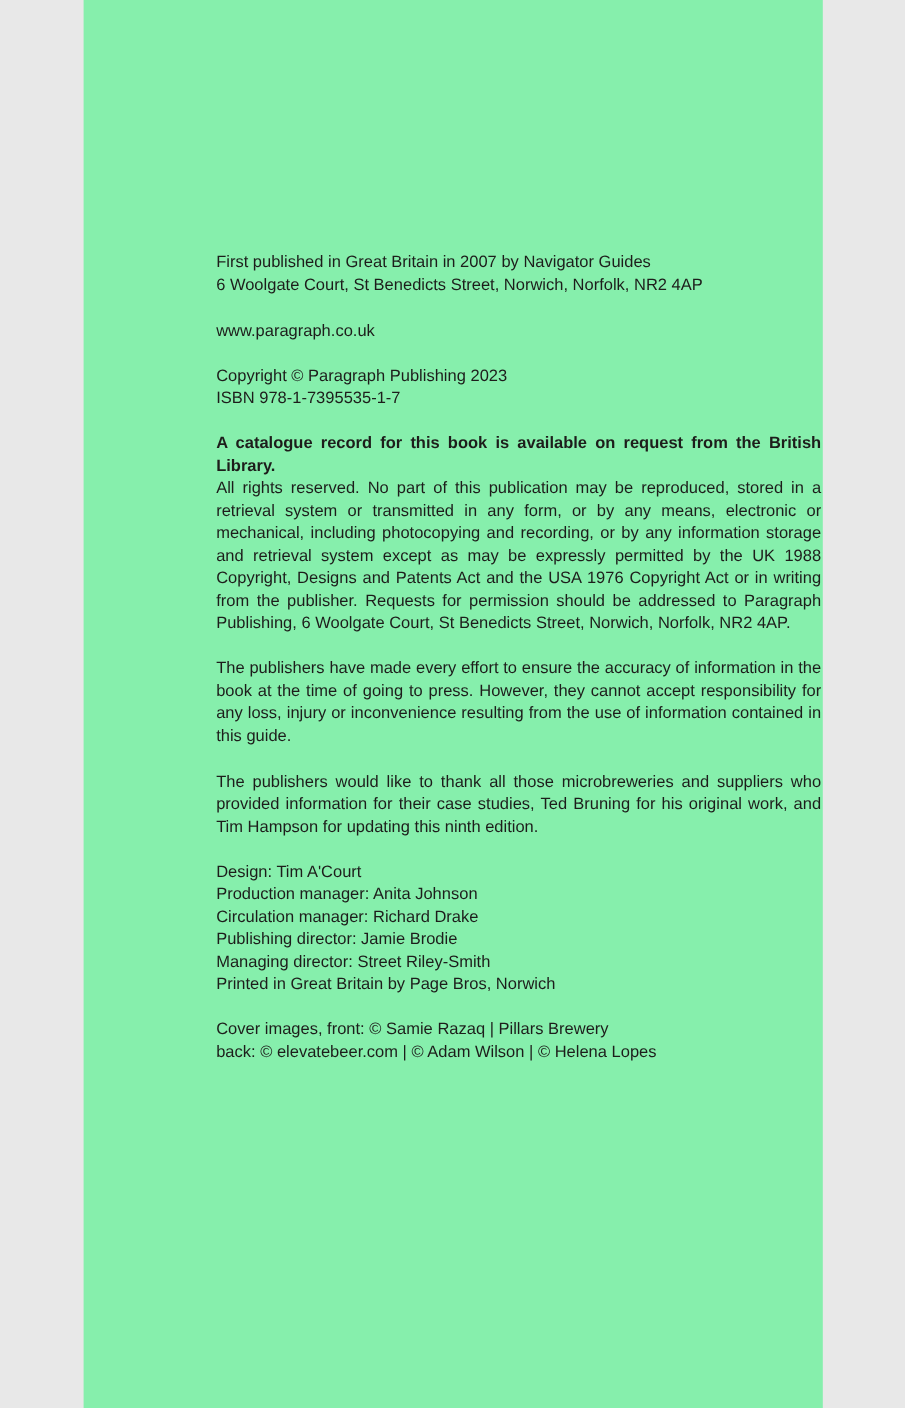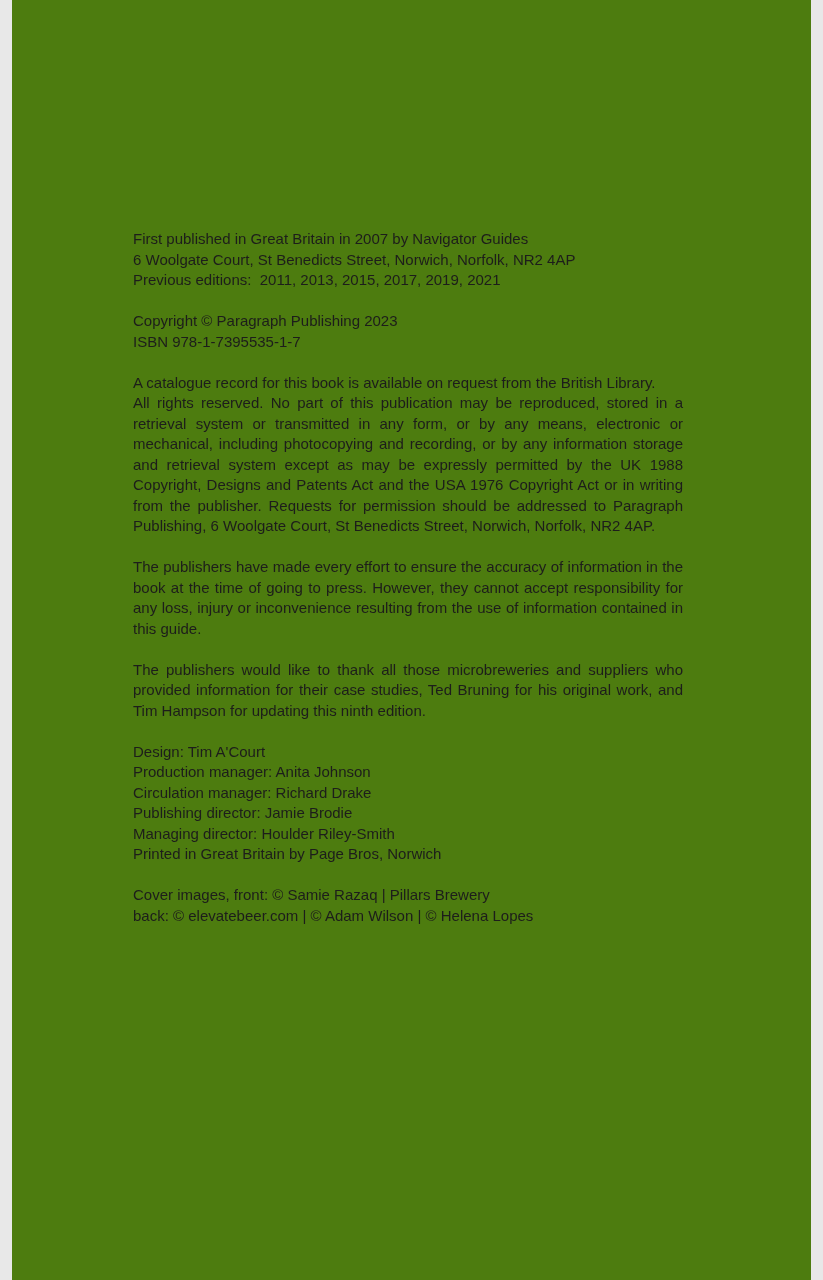--- a/index.html
+++ b/index.html
@@ -1,61 +1,63 @@
 <!DOCTYPE html>
 <html><head>
 <meta charset="utf-8">
 <style>
   * { margin: 0; padding: 0; box-sizing: border-box; }
   html, body { background: #e8e8e8; }
   body { font-family: "Liberation Sans", sans-serif; }
 
   .page {
     position: relative;
-    width: 799px;
+    width: 672px;
     height: 1280px;
     margin: 0 auto;
-    background: #4d7c0f;
+    background: #86efac;
     color: #1d1d1b;
     overflow: hidden;
   }
 
   .content {
     position: absolute;
     left: 121px;
     top: 229px;
     width: 550px;
     font-size: 15px;
     line-height: 20.5px;
   }
 
   .block { margin-bottom: 20.5px; }
   .block:last-child { margin-bottom: 18px; }
 
   .line { white-space: pre-wrap; }
 
-  .bold { font-weight: normal; }
+  .bold { font-weight: bold; }
 
   .justified {
     text-align: justify;
     text-justify: inter-word;
   }
 </style>
 </head>
 <body>
 
 <div class="page">
   <div class="content">
 
     <div class="block">
       <div class="line">First published in Great Britain in 2007 by Navigator Guides</div>
       <div class="line">6 Woolgate Court, St Benedicts Street, Norwich, Norfolk, NR2 4AP</div>
-      <div class="line">Previous editions:  2011, 2013, 2015, 2017, 2019, 2021</div>
     </div>
 
+    <div class="block">
+      <div class="line">www.paragraph.co.uk</div>
+    </div>
 
     <div class="block">
       <div class="line">Copyright © Paragraph Publishing 2023</div>
       <div class="line">ISBN 978-1-7395535-1-7</div>
     </div>
 
     <div class="block">
       <div class="bold justified">A catalogue record for this book is available on request from the British Library.</div>
       <div class="justified">All rights reserved. No part of this publication may be reproduced, stored in a retrieval system or transmitted in any form, or by any means, electronic or mechanical, including photocopying and recording, or by any information storage and retrieval system except as may be expressly permitted by the UK 1988 Copyright, Designs and Patents Act and the USA 1976 Copyright Act or in writing from the publisher. Requests for permission should be addressed to Paragraph Publishing, 6 Woolgate Court, St Benedicts Street, Norwich, Norfolk, NR2 4AP.</div>
     </div>
@@ -64,21 +66,21 @@
 
     <div class="block">
       <div class="justified">The publishers would like to thank all those microbreweries and suppliers who provided information for their case studies, Ted Bruning for his original work, and Tim Hampson for updating this ninth edition.</div>
     </div>
 
     <div class="block">
       <div class="line">Design: Tim A'Court</div>
       <div class="line">Production manager: Anita Johnson</div>
       <div class="line">Circulation manager: Richard Drake</div>
       <div class="line">Publishing director: Jamie Brodie</div>
-      <div class="line">Managing director: Houlder Riley-Smith</div>
+      <div class="line">Managing director: Street Riley-Smith</div>
       <div class="line">Printed in Great Britain by Page Bros, Norwich</div>
     </div>
 
     <div class="block">
       <div class="line">Cover images, front: © Samie Razaq | Pillars Brewery</div>
       <div class="line">back: © elevatebeer.com | © Adam Wilson | © Helena Lopes</div>
     </div>
 
   </div>
 </div>

